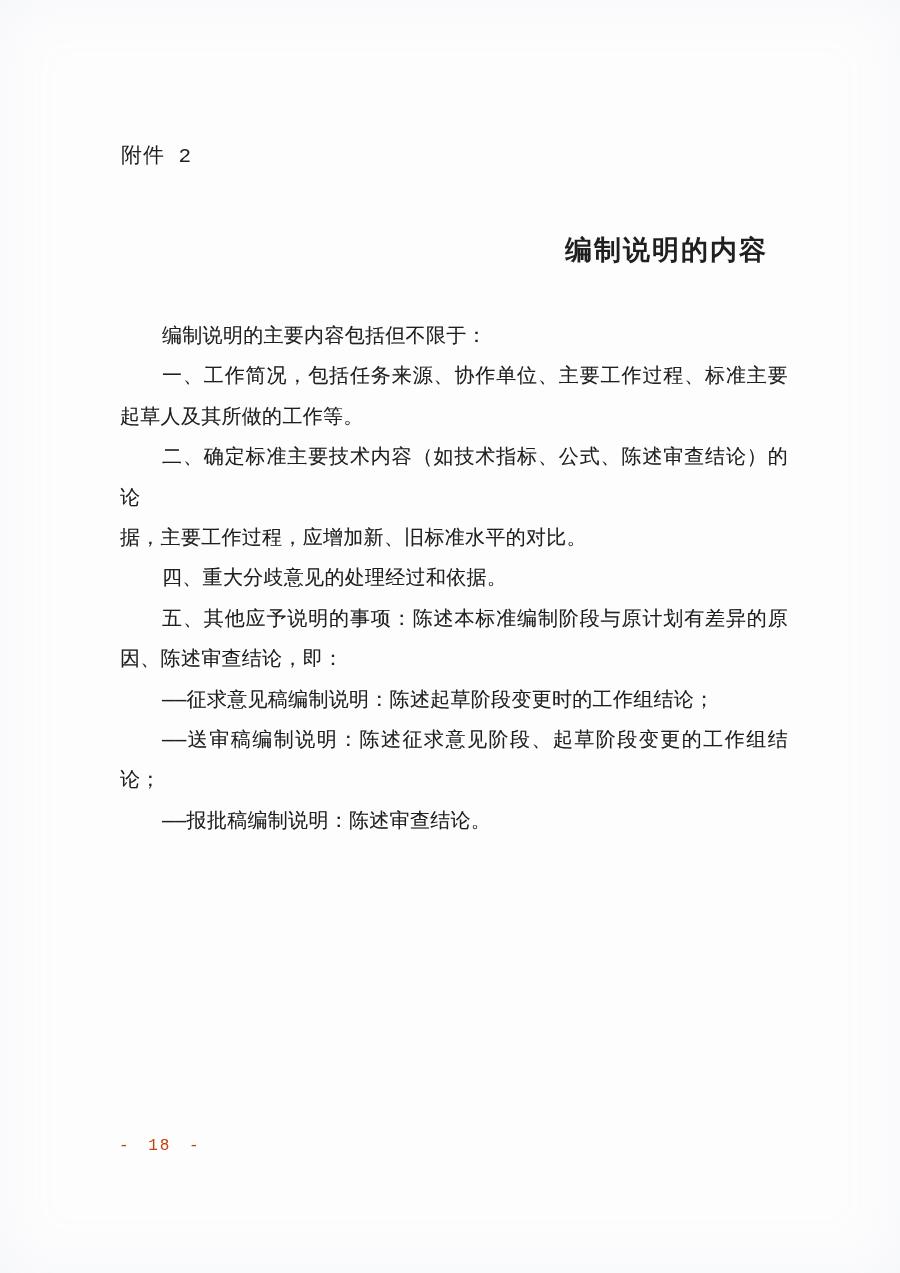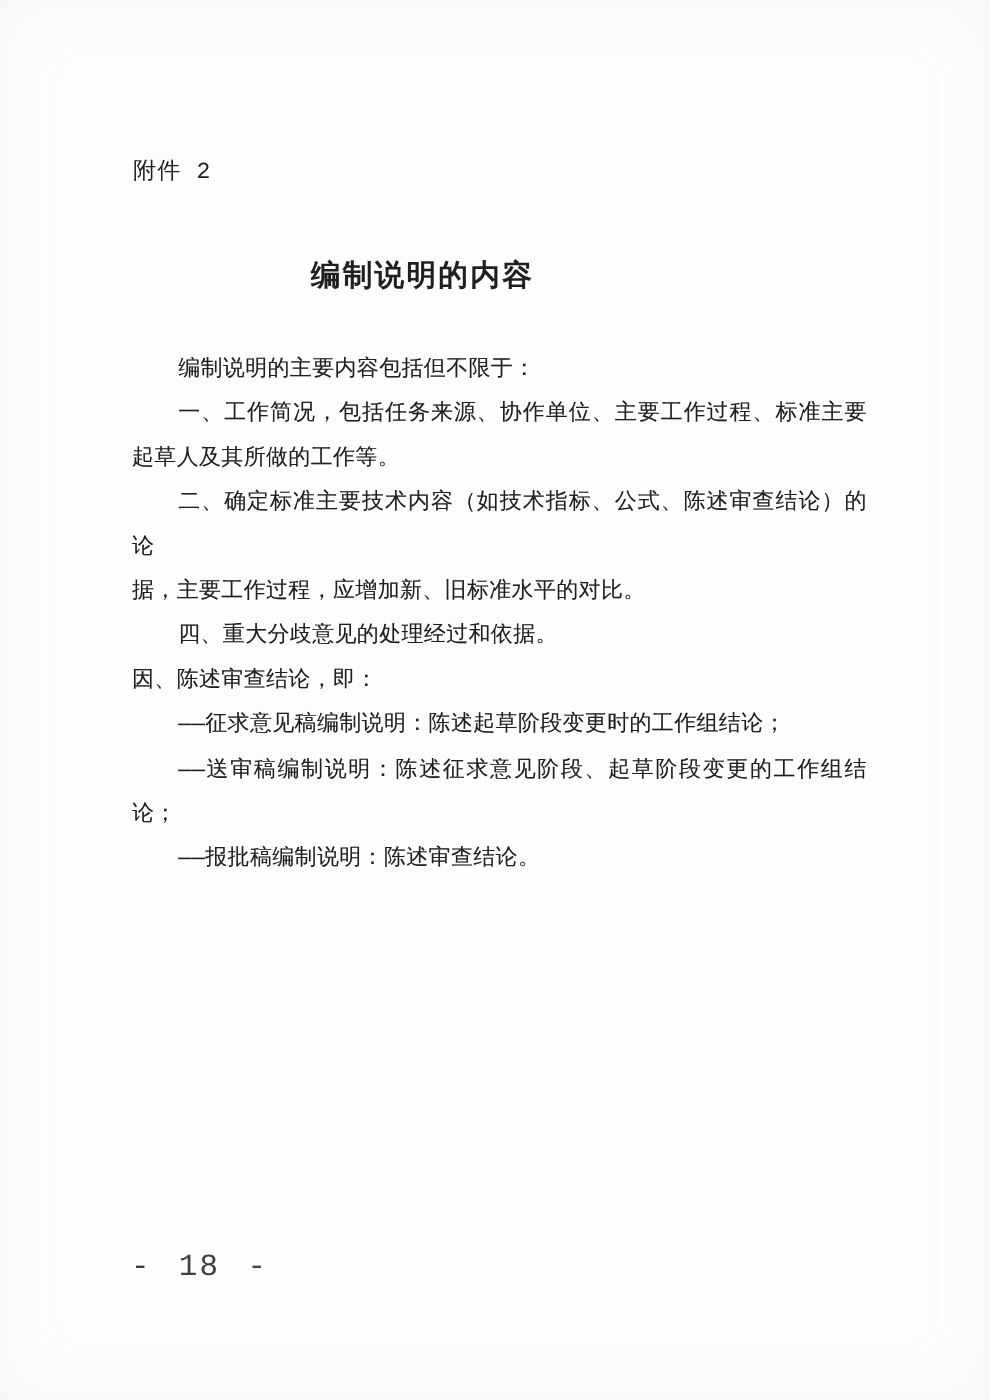--- a/index.html
+++ b/index.html
@@ -30,21 +30,21 @@
     top: 141px;
     font-size: 21px;
     letter-spacing: 1px;
   }
   .title {
     position: absolute;
     left: 0;
     top: 232px;
     width: 768px;
     margin: 0;
-    text-align: center;
+    text-align: right;
     font-size: 27px;
     font-weight: bold;
     letter-spacing: 2px;
   }
   .body {
     position: absolute;
     left: 120px;
     top: 317px;
     width: 668px;
     font-size: 20px;
@@ -60,42 +60,43 @@
   }
   .line.full {
     white-space: normal;
     text-align: justify;
     text-align-last: justify;
   }
   .pageno {
     position: absolute;
     left: 119px;
     top: 1137px;
-    font-size: 28px;
+    font-size: 16px;
     letter-spacing: 2px;
     word-spacing: 6px;
-    color: #404040;
+    color: #c2410c;
   }
 </style>
 </head>
 <body>
 
 <div class="page">
 
   <div class="attachment">附件 2</div>
 
   <h1 class="title">编制说明的内容</h1>
 
   <div class="body">
     <div class="line indent">编制说明的主要内容包括但不限于：</div>
     <div class="line indent full">一、工作简况，包括任务来源、协作单位、主要工作过程、标准主要</div>
     <div class="line">起草人及其所做的工作等。</div>
     <div class="line indent full">二、确定标准主要技术内容（如技术指标、公式、陈述审查结论）的论</div>
     <div class="line">据，主要工作过程，应增加新、旧标准水平的对比。</div>
     <div class="line indent">四、重大分歧意见的处理经过和依据。</div>
+    <div class="line indent full">五、其他应予说明的事项：陈述本标准编制阶段与原计划有差异的原</div>
     <div class="line">因、陈述审查结论，即：</div>
     <div class="line indent">——征求意见稿编制说明：陈述起草阶段变更时的工作组结论；</div>
     <div class="line indent full">——送审稿编制说明：陈述征求意见阶段、起草阶段变更的工作组结</div>
     <div class="line">论；</div>
     <div class="line indent">——报批稿编制说明：陈述审查结论。</div>
   </div>
 
   <div class="pageno">- 18 -</div>
 
 </div>

